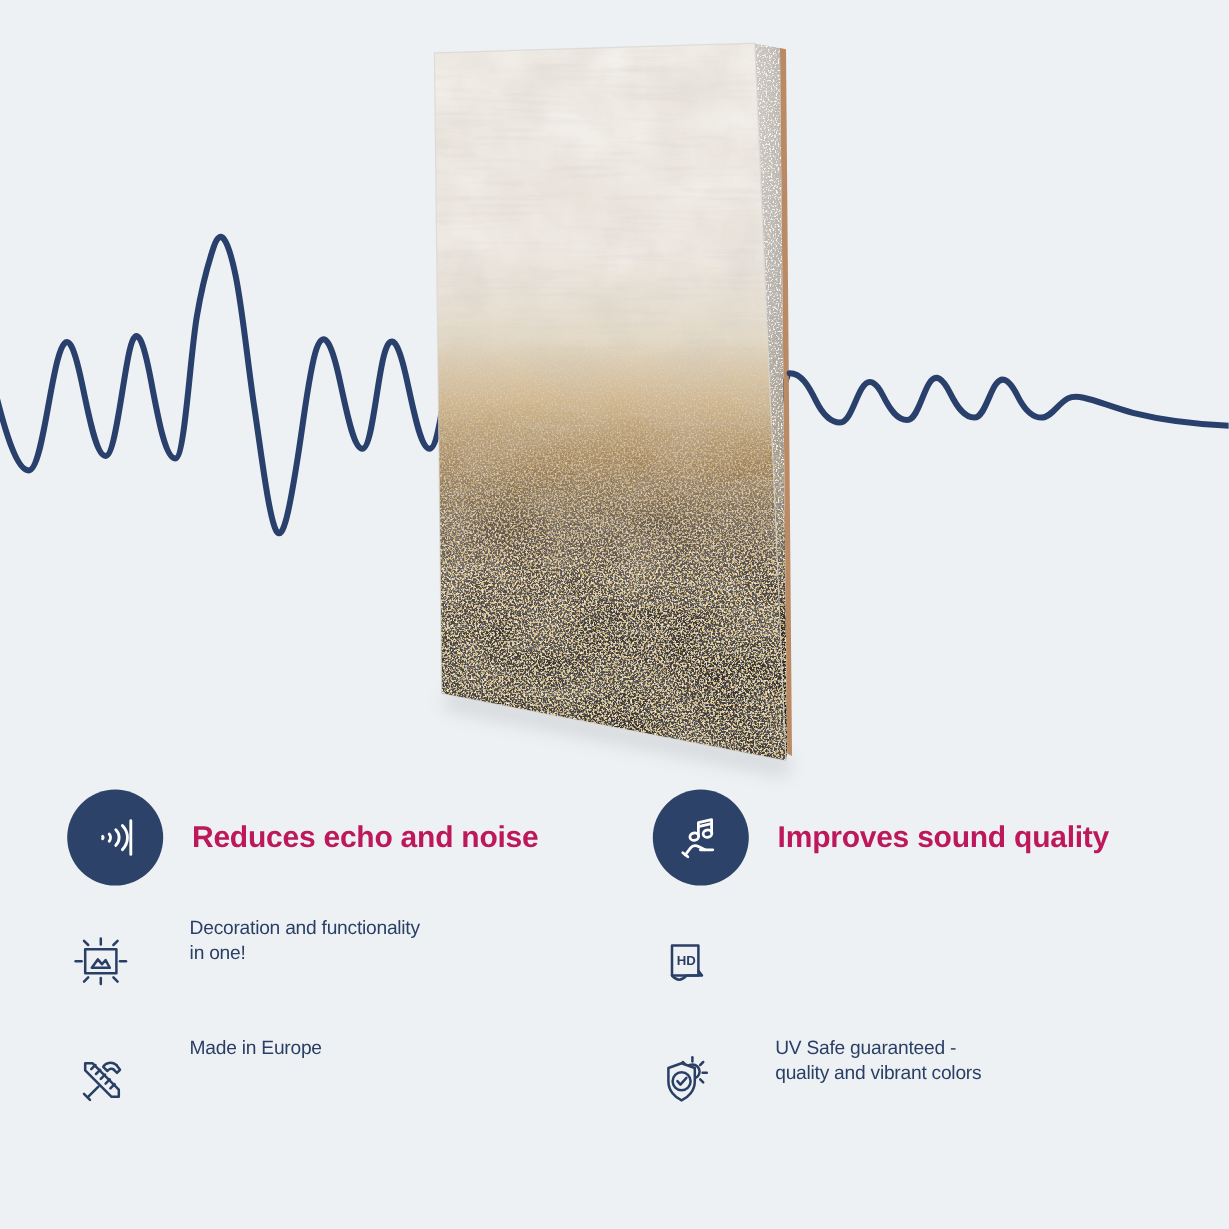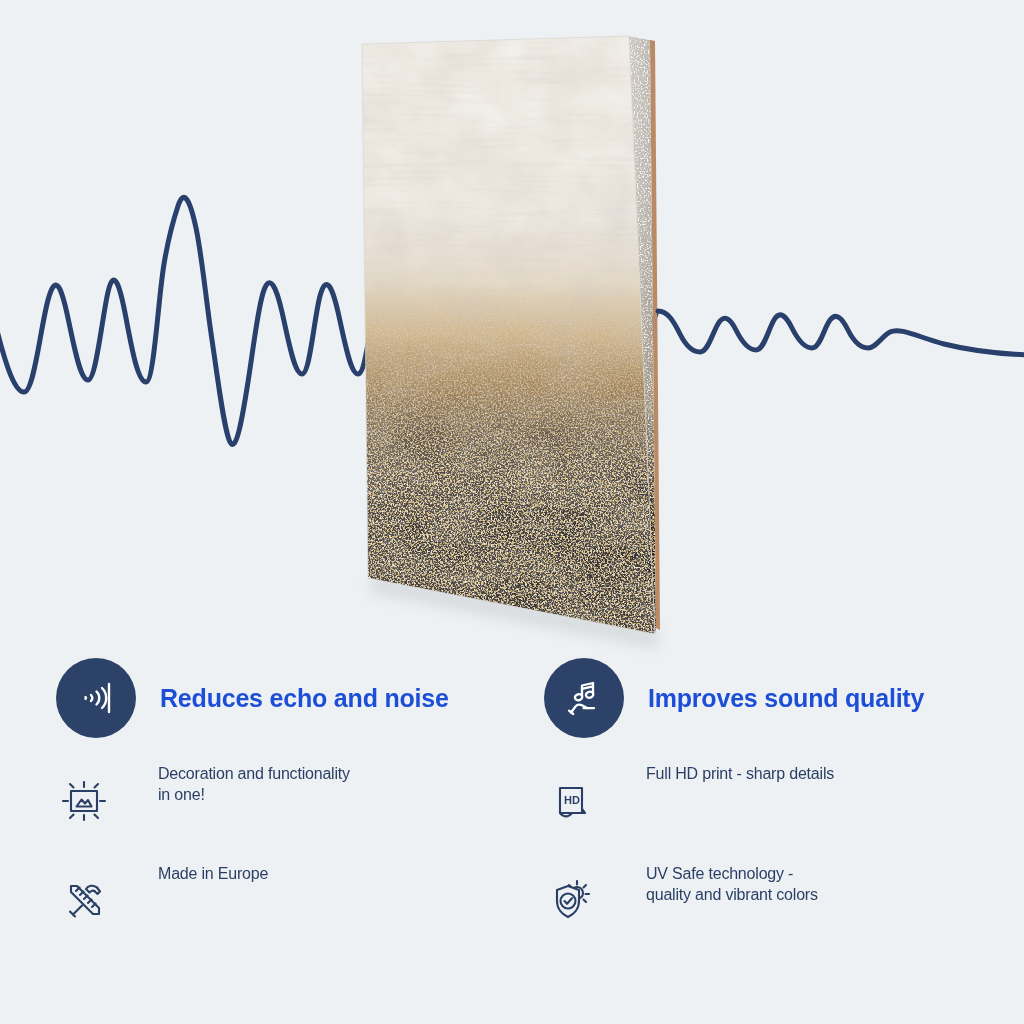--- a/index.html
+++ b/index.html
@@ -57,21 +57,21 @@
   }
   .icon-box{
     width:78px;height:78px;
     display:flex;align-items:center;
     flex:0 0 78px;
     margin-top:2px;
   }
   .feature-title{
     font-size:25px;
     font-weight:bold;
-    color:#1d4ed8;
+    color:#be185d;
     margin-left:24px;
     line-height:1.2;
     letter-spacing:-0.2px;
   }
   .feature-text{
     font-size:16px;
     font-weight:normal;
     color:#2a3f66;
     margin-left:24px;
     line-height:1.30;
@@ -317,21 +317,20 @@
         <div class="icon-box">
           <svg width="56" height="56" viewBox="0 0 56 56">
             <g fill="none" stroke="#2a3f66" stroke-width="2.1" stroke-linecap="round" stroke-linejoin="round">
               <path d="M16 15 H 38 V 40 H 16 Z"></path>
               <path d="M16 40 C 20 44.5 24 44.5 28 40 H 41 L 38 36"></path>
               <text x="20" y="31" font-family="Liberation Sans, sans-serif" font-size="11" font-weight="bold" fill="#2a3f66" stroke="none">HD</text>
             </g>
           </svg>
         </div>
         <div class="feature-text">
-          <span class="line">Full HD print - sharp details</span>
         </div>
       </div>
 
       <div class="feature secondary">
         <div class="icon-box">
           <svg width="56" height="56" viewBox="0 0 56 56">
             <g fill="none" stroke="#2a3f66" stroke-width="2.1" stroke-linecap="round" stroke-linejoin="round">
               <path d="M15 13 L 21 13 L 43 35 L 43 41 L 37 41 L 15 19 Z"></path>
               <line x1="20" y1="18" x2="23.5" y2="14.5"></line>
               <line x1="24" y1="22" x2="27.5" y2="18.5"></line>
@@ -360,21 +359,21 @@
               <line x1="45" y1="21" x2="41.5" y2="21"></line>
               <line x1="42" y1="29" x2="39.5" y2="26.5"></line>
               <line x1="25" y1="12" x2="27" y2="14"></line>
               <path d="M13 17 L 24 13 L 35 17 V 28 C 35 36 29.5 41.5 24 44 C 18.5 41.5 13 36 13 28 Z" fill="#eef1f3"></path>
               <circle cx="24" cy="28" r="7.5"></circle>
               <path d="M20.5 28 L 23 30.8 L 28 25.2"></path>
             </g>
           </svg>
         </div>
         <div class="feature-text">
-          <span class="line">UV Safe technology -</span>
+          <span class="line">UV Safe guaranteed -</span>
           <span class="line">quality and vibrant colors</span>
         </div>
       </div>
 
     </div>
   </div>
 
 </div>
 
 </body></html>

